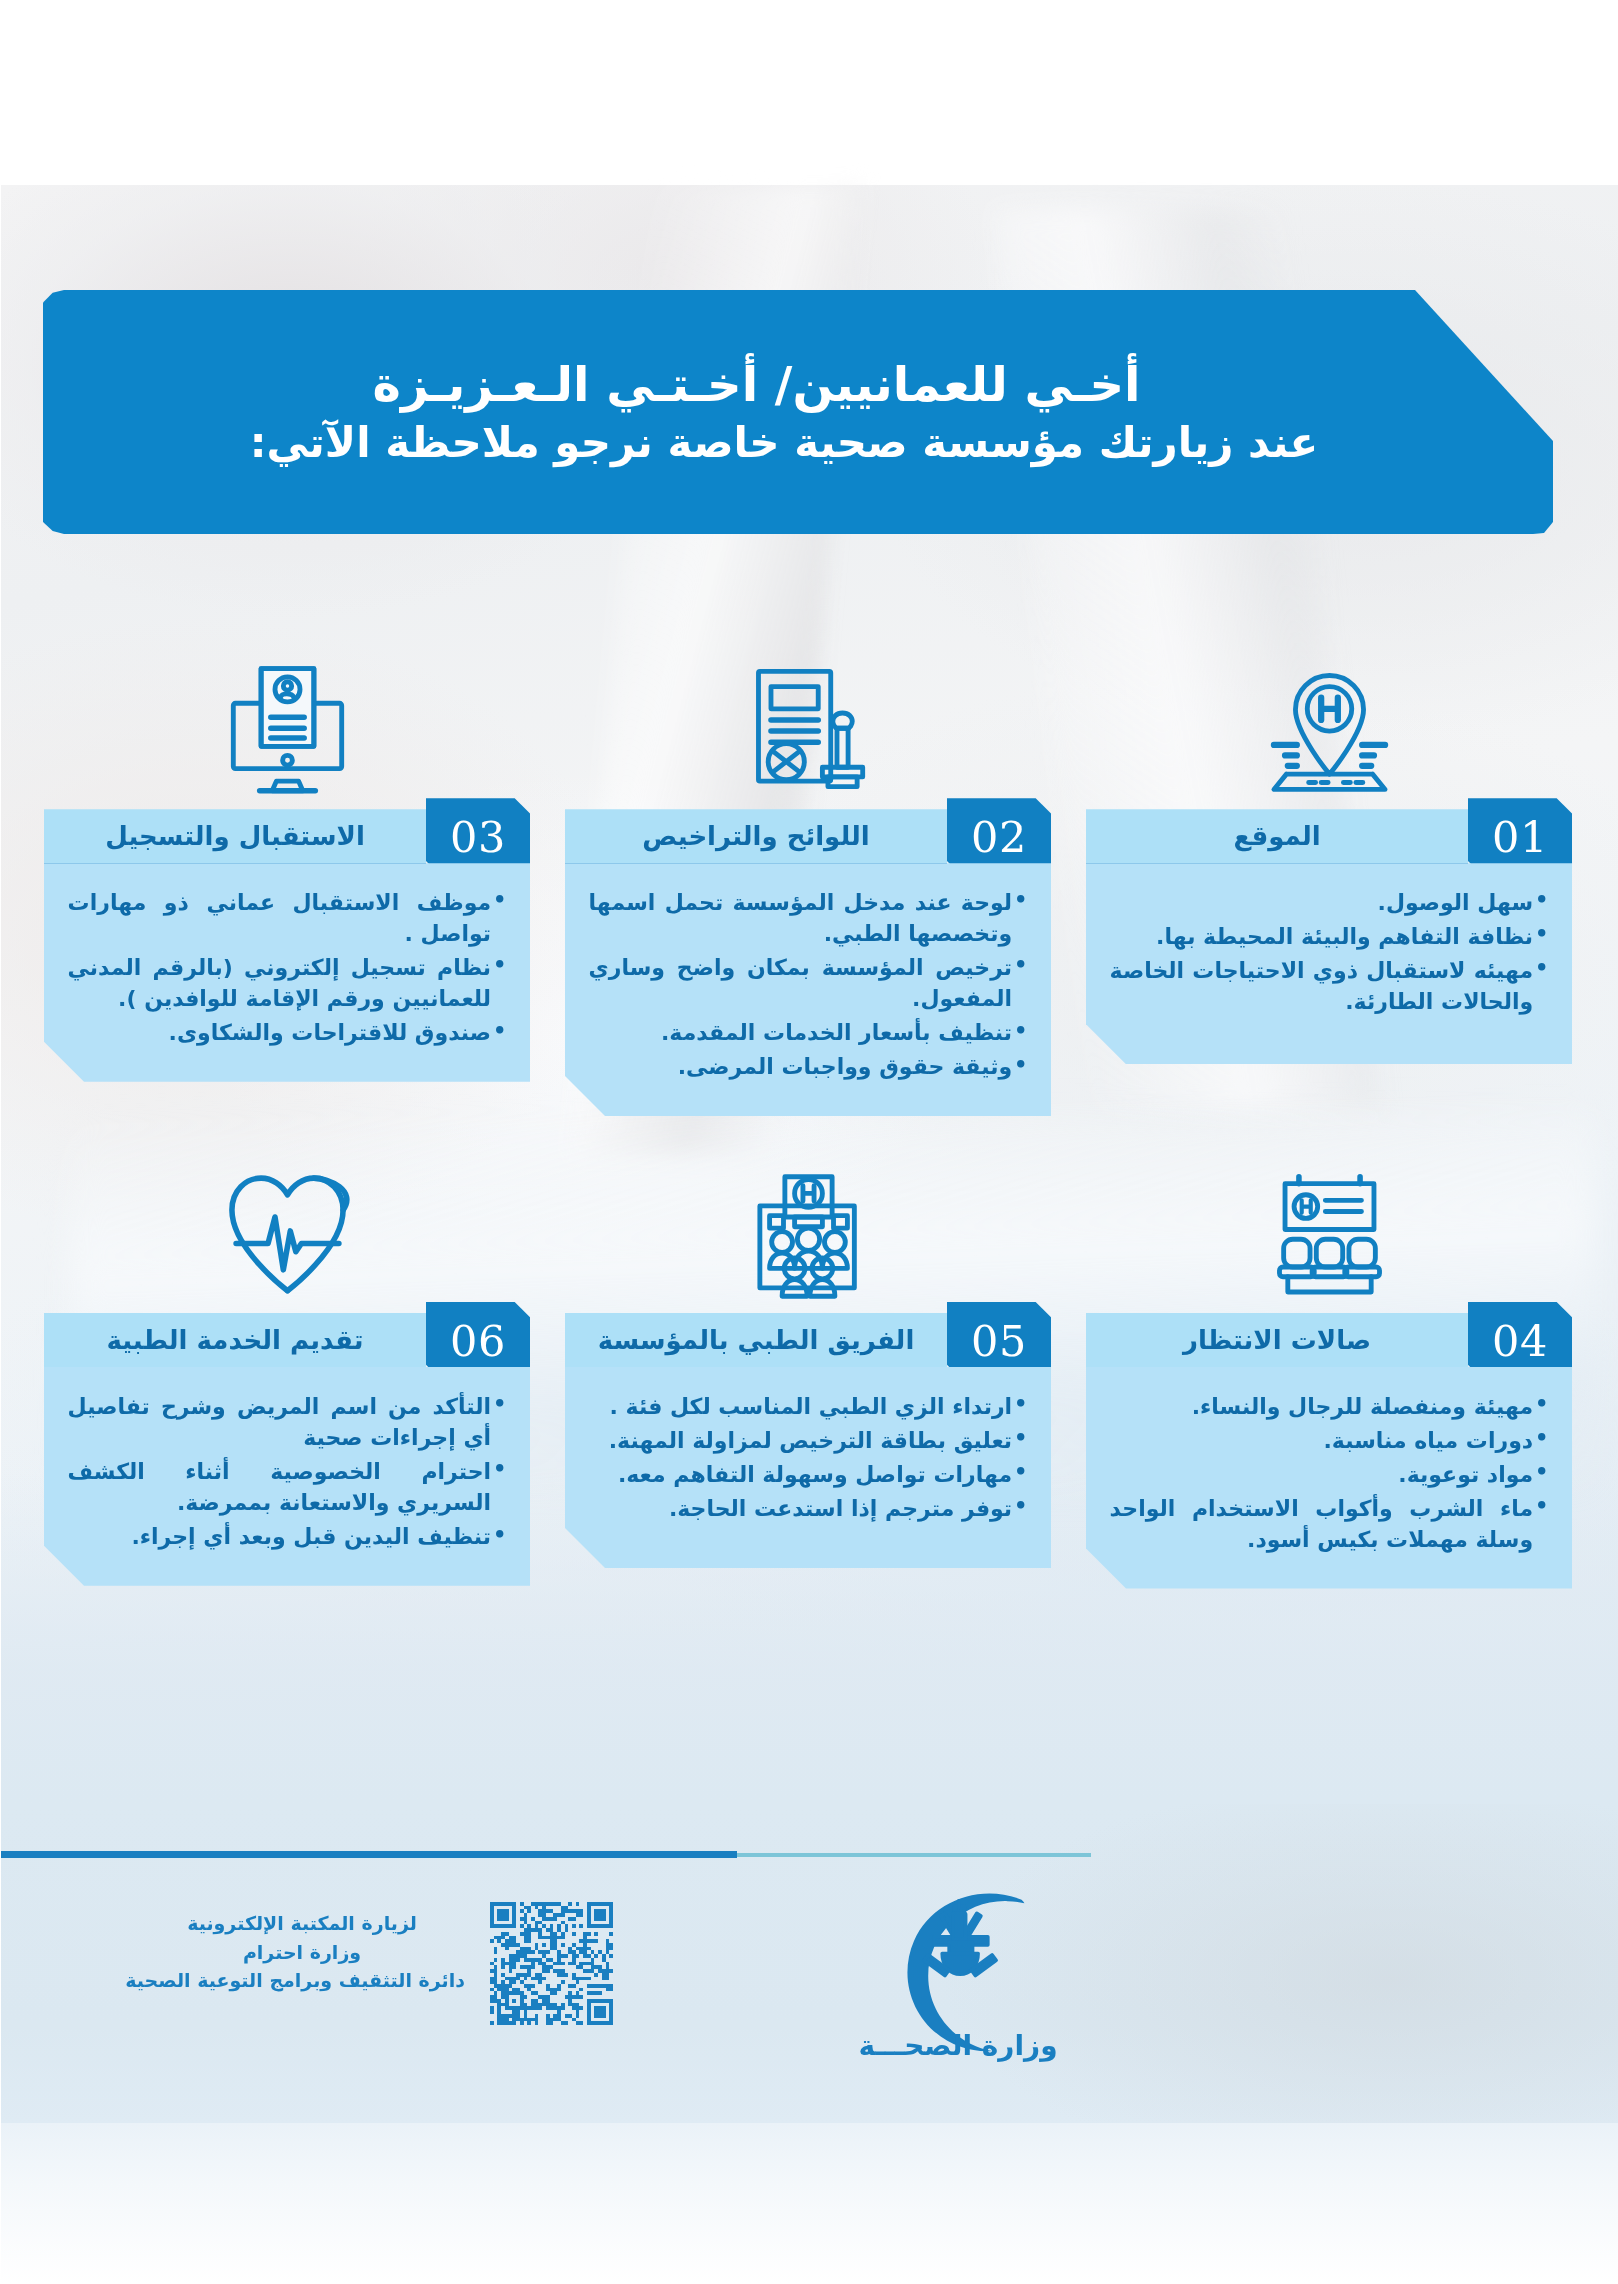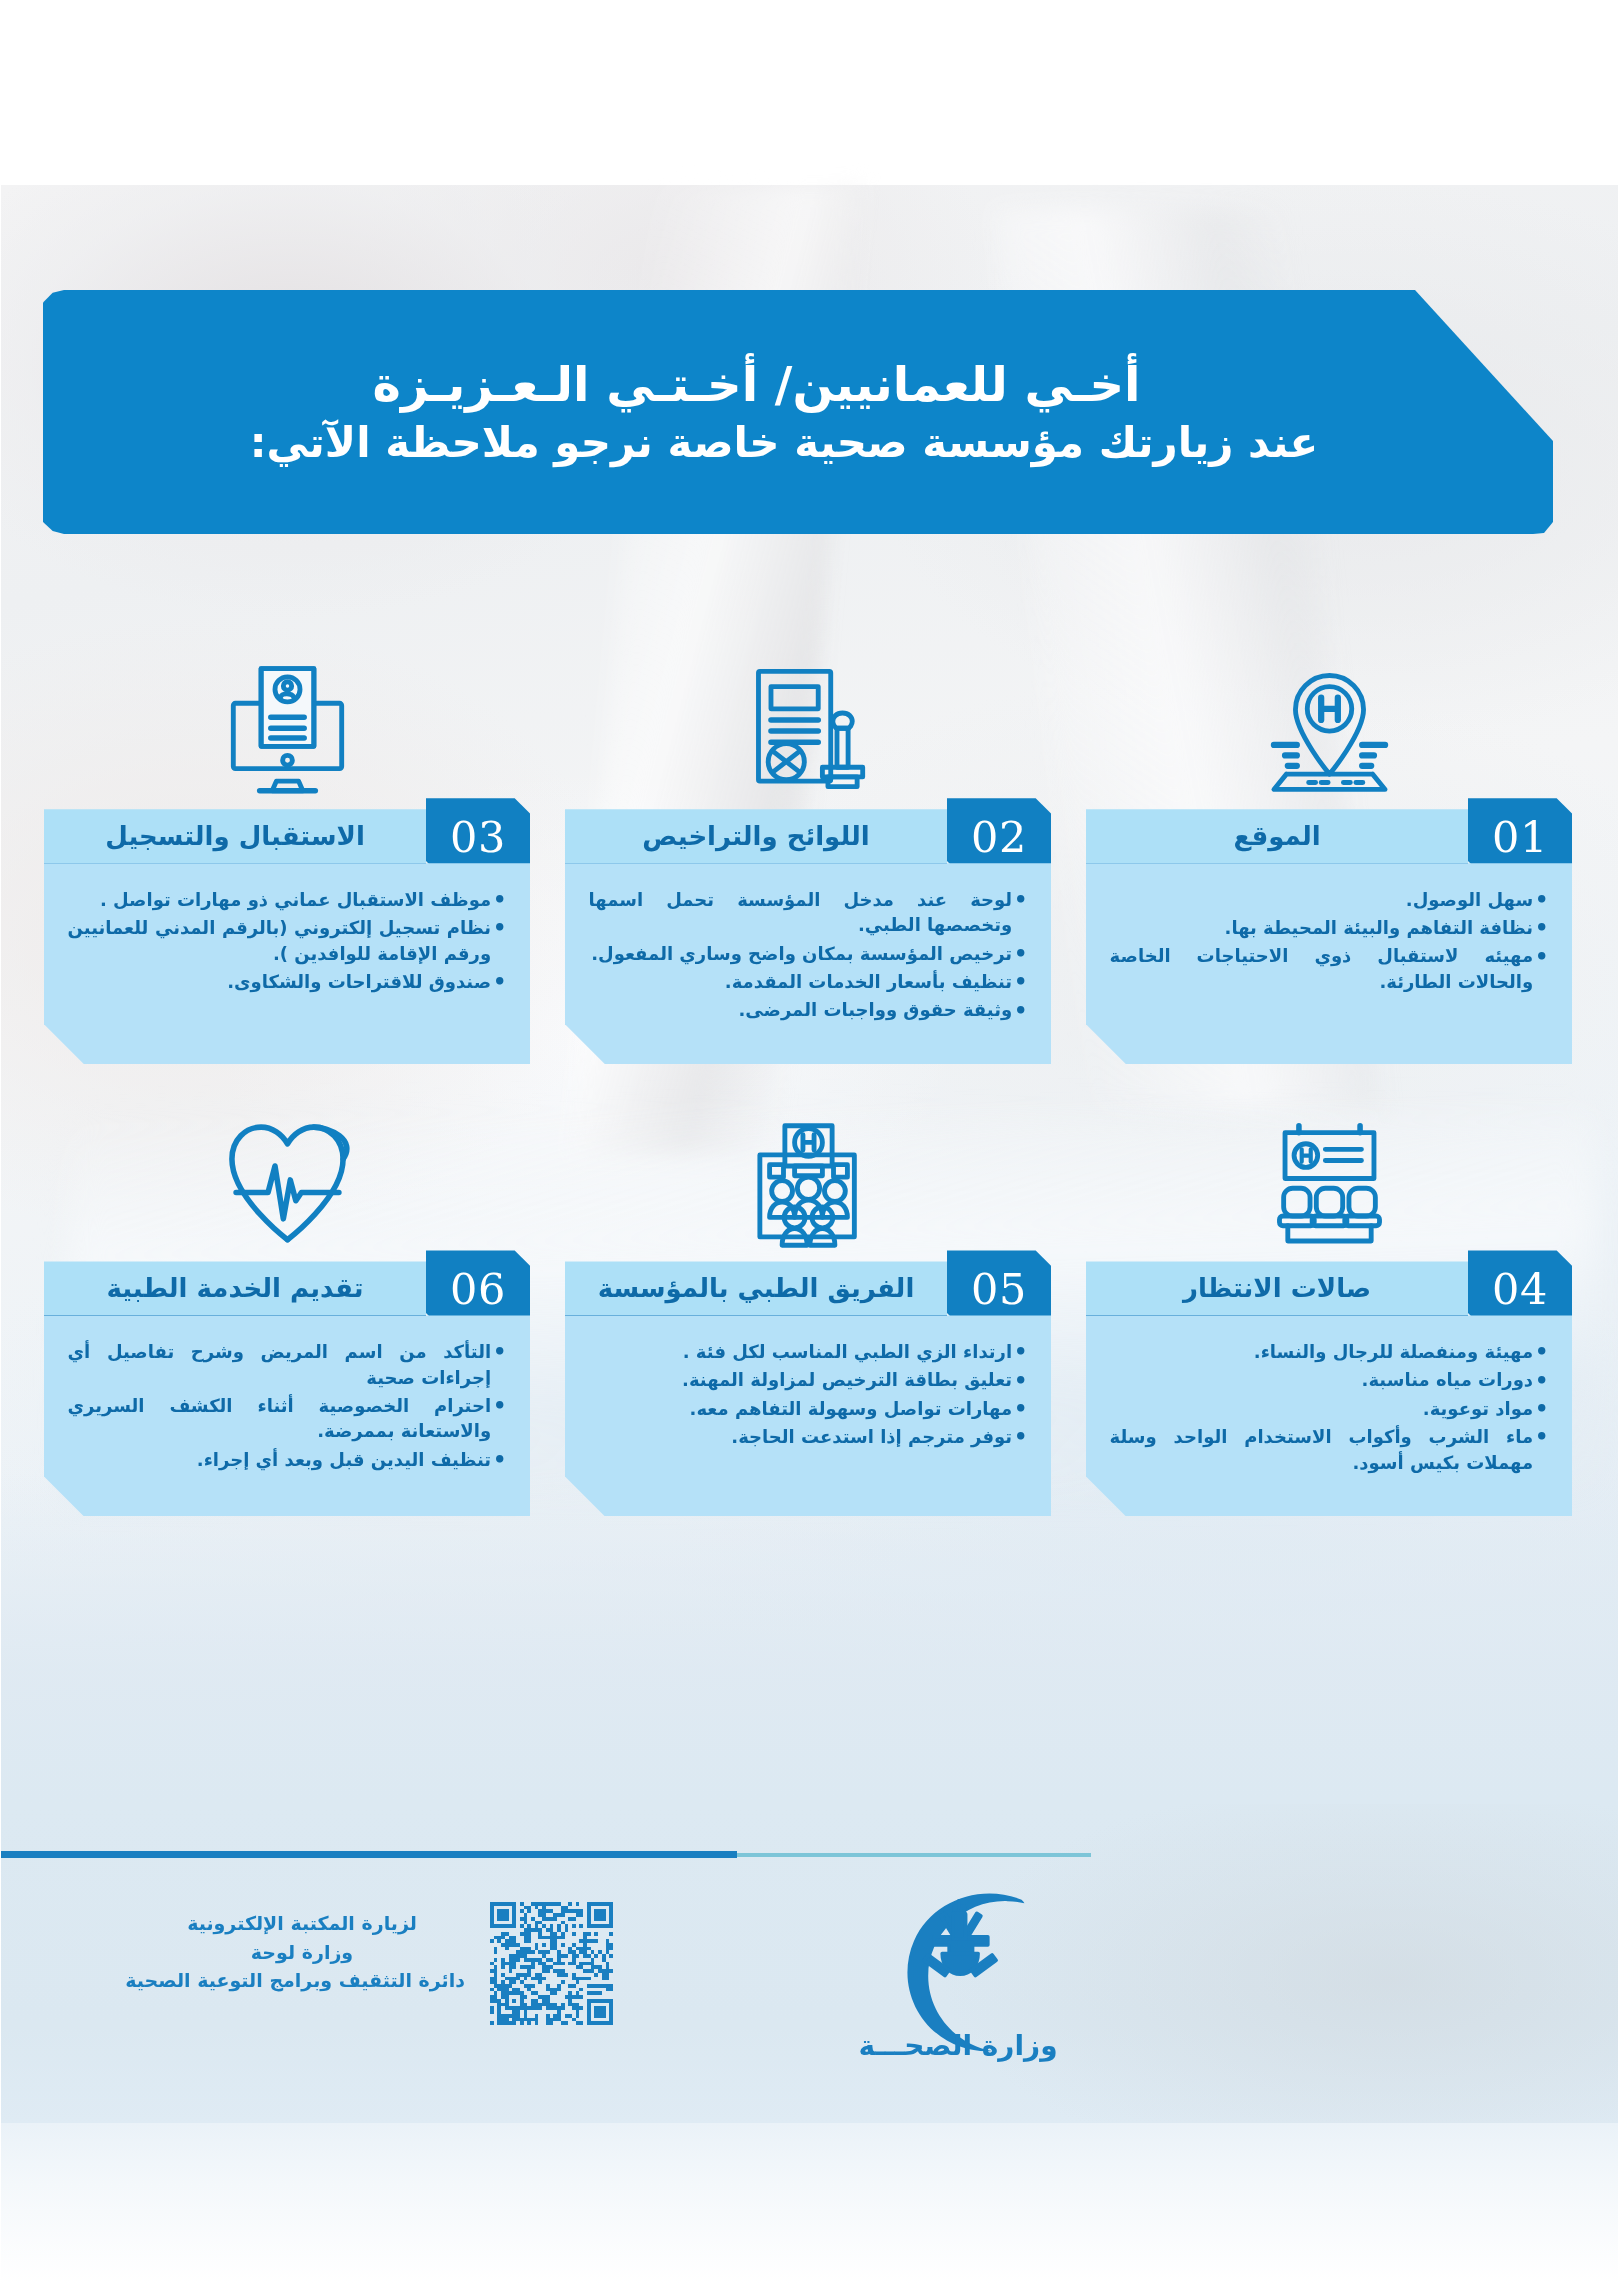--- a/index.html
+++ b/index.html
@@ -223,21 +223,21 @@
     clip-path: polygon(0 0, 100% 0, 100% 100%, 40px 100%, 0 calc(100% - 40px));
   }
   .card-body ul {
     list-style: none;
     direction: rtl;
     text-align: justify;
     text-align-last: right;
   }
   .card-body li {
     color: #0e6aa8;
-    font-size: 18px;
+    font-size: 22px;
     font-weight: 600;
     line-height: 1.42;
     margin-bottom: 2.8px;
     position: relative;
     padding-right: 15.3px;
   }
   .card-body li::before {
     content: "•";
     position: absolute;
     right: 0;
@@ -499,21 +499,21 @@
           <li>تنظيف اليدين قبل وبعد أي إجراء.</li>
         </ul>
       </div>
     </div>
 
   </div>
 
   <div class="footer-content">
     <div class="lib-text">
       <div>لزيارة المكتبة الإلكترونية</div>
-      <div>وزارة لوحة</div>
+      <div>وزارة احترام</div>
       <div>دائرة التثقيف وبرامج التوعية الصحية</div>
     </div>
   </div>
 
   <div class="qr" id="qr">
       <i></i>
       <i></i>
       <i></i>
       <i></i>
       <i></i>

